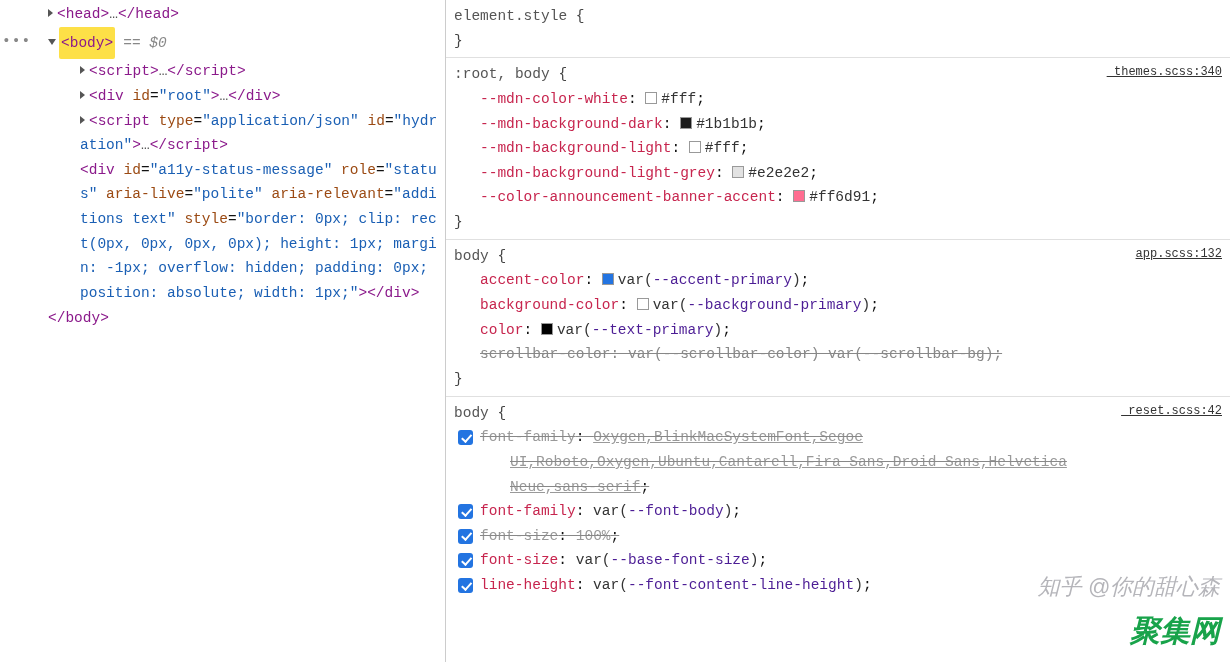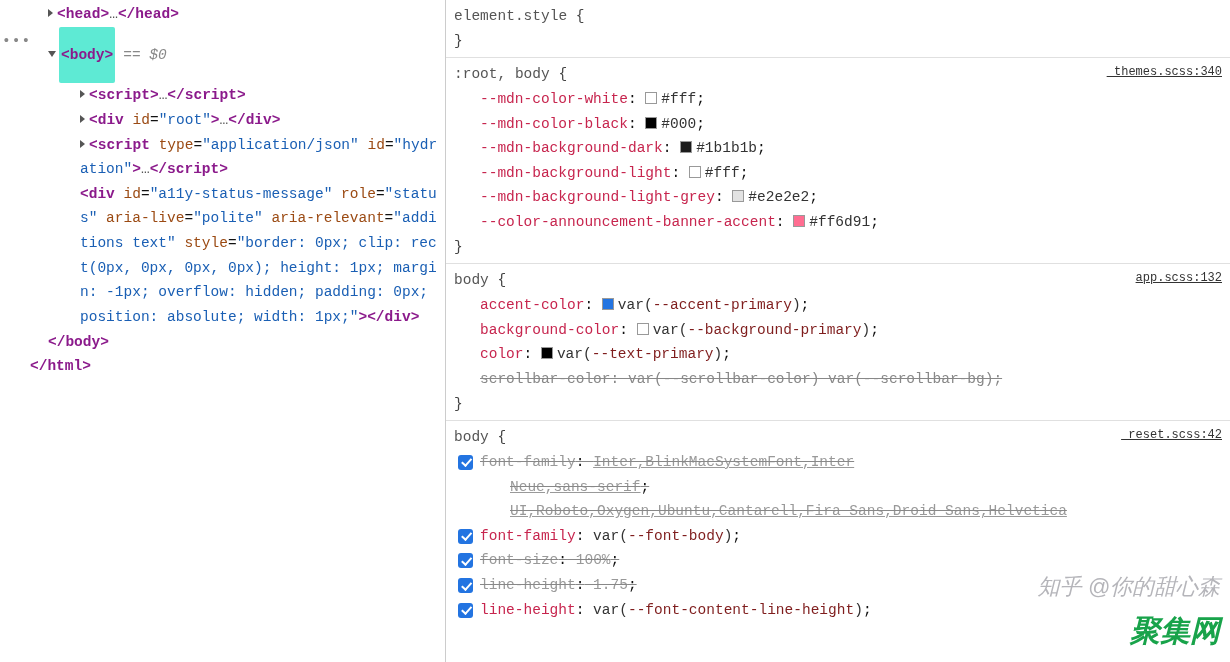--- a/index.html
+++ b/index.html
@@ -44,35 +44,35 @@
 }
 .arrow.down {
   border-left: 4px solid transparent;
   border-right: 4px solid transparent;
   border-top: 6px solid #555;
   border-bottom: none;
   margin-right: 3px;
   vertical-align: 2px;
 }
 .gutter-dots { position:absolute; left:2px; top:29px; color:#888; letter-spacing:1px; }
-.tag, .angle { color: #8b1a8b; font-weight: bold; }
+.tag, .angle { color: #8b1a8b; }
 .attr-name  { color: #9b4a13; }
 .attr-value { color: #1a5fb4; }
 .punc { color: #111; }
 .ellips { color: #555; }
-.selected-row { background: #5eead4; display:inline-block; border-radius:2px; padding:16px 2px;}
+.selected-row { background: #fde047; display:inline-block; border-radius:2px; padding:4px 2px;}
 .eq0 { color:#888; font-style: italic; margin-left:8px;}
 
 .style-block { border-bottom: 1px solid #e0e0e0; padding: 4px 8px 4px 8px; position: relative; }
 .selector { color: #555; }
 .brace { color: #444; }
 .prop-line { padding-left: 26px; position: relative; }
 .prop-line.nested { padding-left: 56px; }
 .prop-name-css { color: #c7254e; }
-.var-name { color: #7f1d1d; }
+.var-name { color: #4c1d95; }
 .css-val { color: #333; }
 .strike { text-decoration: line-through; color: #888; }
 .strike .prop-name-css, .strike .css-val, .strike .var-name { color: #999; }
 .swatch {
   display: inline-block; width: 12px; height: 12px;
   border: 1px solid #999; vertical-align: -1px; margin-right: 4px;
 }
 .src-link {
   position: absolute; right: 8px; top: 4px;
   color: #333; text-decoration: underline; font-size: 12px;
@@ -120,38 +120,34 @@
     <span class="arrow"></span><span class="tag">&lt;script </span><span class="attr-name">type</span><span class="punc">=</span><span class="attr-value">"application/json"</span> <span class="attr-name">id</span><span class="punc">=</span><span class="attr-value">"hydration"</span><span class="tag">&gt;</span><span class="ellips">…</span><span class="tag">&lt;/script&gt;</span>
   </div>
 
   <div class="dom-line indent-3">
     <span class="tag">&lt;div </span><span class="attr-name">id</span><span class="punc">=</span><span class="attr-value">"a11y-status-message"</span> <span class="attr-name">role</span><span class="punc">=</span><span class="attr-value">"status"</span> <span class="attr-name">aria-live</span><span class="punc">=</span><span class="attr-value">"polite"</span> <span class="attr-name">aria-relevant</span><span class="punc">=</span><span class="attr-value">"additions text"</span> <span class="attr-name">style</span><span class="punc">=</span><span class="attr-value">"border: 0px; clip: rect(0px, 0px, 0px, 0px); height: 1px; margin: -1px; overflow: hidden; padding: 0px; position: absolute; width: 1px;"</span><span class="tag">&gt;</span><span class="tag">&lt;/div&gt;</span>
   </div>
 
   <div class="dom-line indent-2">
     <span class="tag">&lt;/body&gt;</span>
   </div>
-  <div class="dom-line indent-1">
-    <span class="tag">&lt;/html&gt;</span>
-  </div>
 </div>
 
 <div class="styles-panel">
 
   <div class="style-block">
     <span class="selector">element.style</span> <span class="brace">{</span><br>
     <span class="brace">}</span>
   </div>
 
   <div class="style-block">
     <a class="src-link">_themes.scss:340</a>
     <span class="selector">:root, body</span> <span class="brace">{</span>
     <div id="theme-props">
         <div class="prop-line"><span class="prop-name-css">--mdn-color-white</span><span class="punc">: </span><span class="swatch" style="background:#ffffff"></span><span class="css-val">#fff</span><span class="punc">;</span></div>
-        <div class="prop-line"><span class="prop-name-css">--mdn-color-black</span><span class="punc">: </span><span class="swatch" style="background:#000000"></span><span class="css-val">#000</span><span class="punc">;</span></div>
         <div class="prop-line"><span class="prop-name-css">--mdn-background-dark</span><span class="punc">: </span><span class="swatch" style="background:#1b1b1b"></span><span class="css-val">#1b1b1b</span><span class="punc">;</span></div>
         <div class="prop-line"><span class="prop-name-css">--mdn-background-light</span><span class="punc">: </span><span class="swatch" style="background:#ffffff"></span><span class="css-val">#fff</span><span class="punc">;</span></div>
         <div class="prop-line"><span class="prop-name-css">--mdn-background-light-grey</span><span class="punc">: </span><span class="swatch" style="background:#e2e2e2"></span><span class="css-val">#e2e2e2</span><span class="punc">;</span></div>
         <div class="prop-line"><span class="prop-name-css">--color-announcement-banner-accent</span><span class="punc">: </span><span class="swatch" style="background:#ff6d91"></span><span class="css-val">#ff6d91</span><span class="punc">;</span></div>
       </div>
     <span class="brace">}</span>
   </div>
 
   <div class="style-block">
     <a class="src-link">app.scss:132</a>
@@ -171,36 +167,36 @@
     </div>
     <span class="brace">}</span>
   </div>
 
   <div class="style-block" style="border-bottom:none">
     <a class="src-link">_reset.scss:42</a>
     <span class="selector">body</span> <span class="brace">{</span>
 
     <div class="prop-line strike">
       <span class="checkbox"></span>
-      <span class="prop-name-css">font-family</span><span class="punc">: </span><span class="css-val" style="text-decoration:underline">Inter,BlinkMacSystemFont,Inter</span>
-    </div>
+      <span class="prop-name-css">font-family</span><span class="punc">: </span><span class="css-val" style="text-decoration:underline">Oxygen,BlinkMacSystemFont,Segoe</span>
+    </div>
+    <div class="prop-line nested strike"><span class="css-val" style="text-decoration:underline">UI,Roboto,Oxygen,Ubuntu,Cantarell,Fira Sans,Droid Sans,Helvetica</span></div>
     <div class="prop-line nested strike"><span class="css-val" style="text-decoration:underline">Neue,sans-serif</span><span class="punc">;</span></div>
-    <div class="prop-line nested strike"><span class="css-val" style="text-decoration:underline">UI,Roboto,Oxygen,Ubuntu,Cantarell,Fira Sans,Droid Sans,Helvetica</span></div>
 
     <div class="prop-line">
       <span class="checkbox"></span>
       <span class="prop-name-css">font-family</span><span class="punc">:</span><span class="css-val"> var(</span><span class="var-name">--font-body</span><span class="css-val">)</span><span class="punc">;</span>
     </div>
     <div class="prop-line strike">
       <span class="checkbox"></span>
       <span class="prop-name-css">font-size</span><span class="punc">:</span><span class="css-val"> 100%</span><span class="punc">;</span>
     </div>
-    <div class="prop-line strike">
-      <span class="checkbox"></span>
-      <span class="prop-name-css">line-height</span><span class="punc">:</span><span class="css-val"> 1.75</span><span class="punc">;</span>
+    <div class="prop-line">
+      <span class="checkbox"></span>
+      <span class="prop-name-css">font-size</span><span class="punc">:</span><span class="css-val"> var(</span><span class="var-name">--base-font-size</span><span class="css-val">)</span><span class="punc">;</span>
     </div>
     <div class="prop-line">
       <span class="checkbox"></span>
       <span class="prop-name-css">line-height</span><span class="punc">:</span><span class="css-val"> var(</span><span class="var-name">--font-content-line-height</span><span class="css-val">)</span><span class="punc">;</span>
     </div>
     
     
     
   </div>
 </div>

